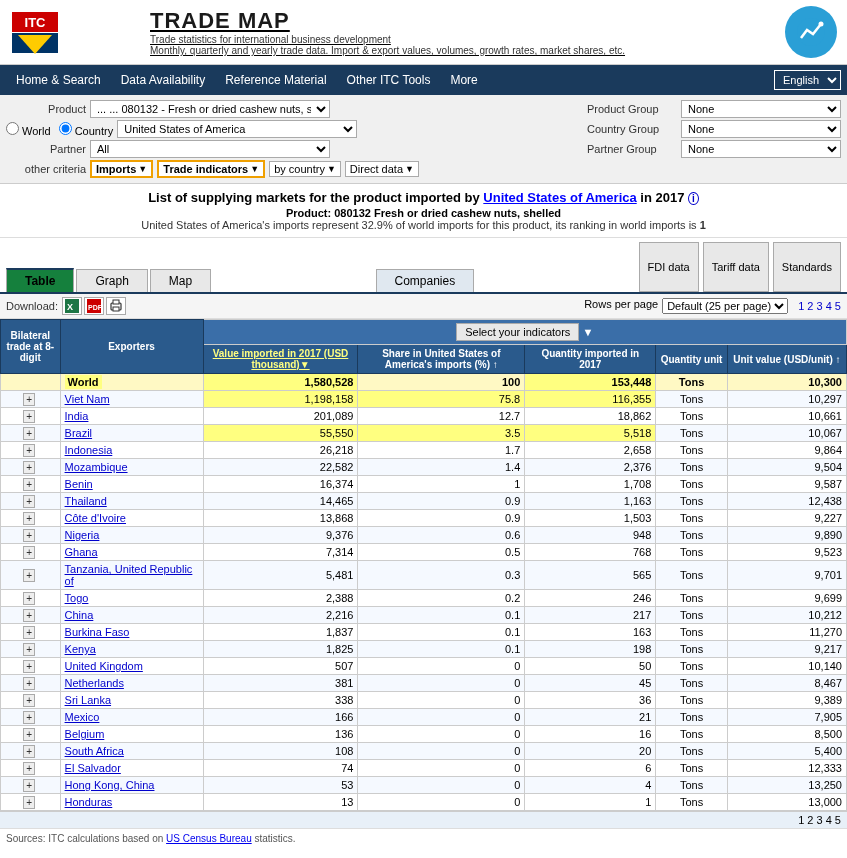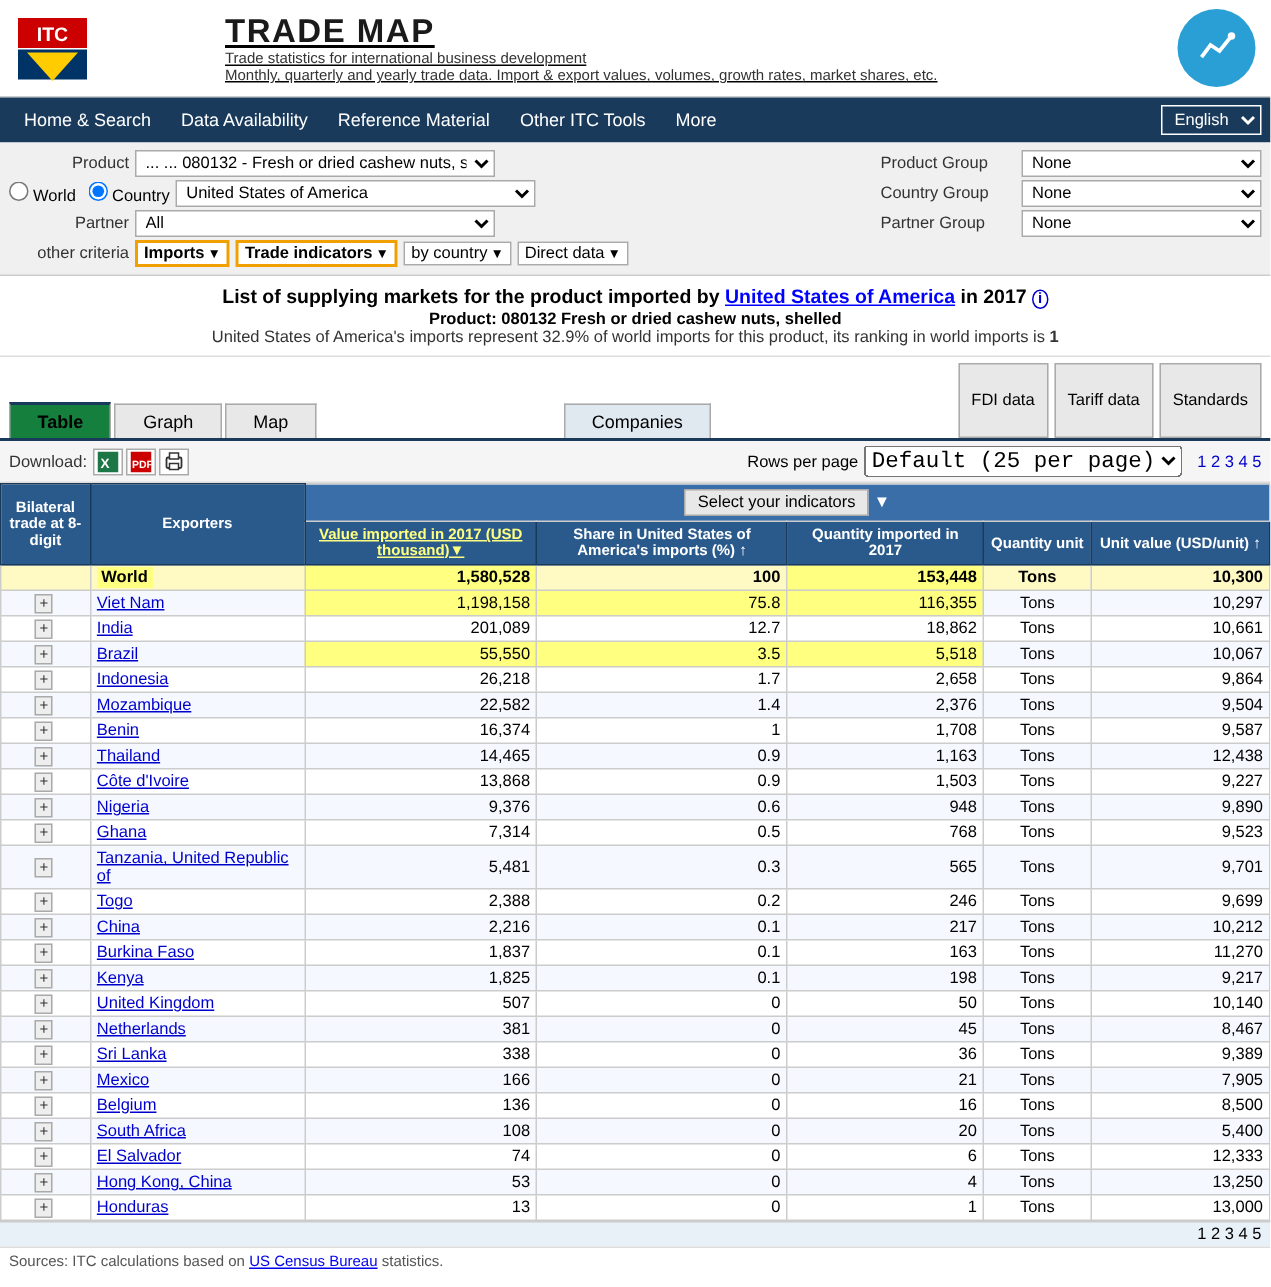--- a/index.html
+++ b/index.html
@@ -48,21 +48,21 @@
     .tab { border: 1px solid #aaa; border-bottom: none; padding: 4px 18px; font-size: 12px; cursor: pointer; background: #e8e8e8; margin-right: 2px; }
     .tab.active { background: #15803d; border-top: 2px solid #1a3a5c; font-weight: bold; }
     .tab-spacer { flex: 1; }
     .tab-right-btns { display: flex; gap: 4px; align-items: center; }
     .tab-btn { font-size: 11px; border: 1px solid #aaa; padding: 18px 8px; background: #e8e8e8; cursor: pointer; }
 
     
     .download-row { display: flex; align-items: center; padding: 3px 6px; background: #f5f5f5; border-bottom: 1px solid #ddd; }
     .download-label { font-size: 11px; color: #333; margin-right: 4px; }
     .download-icon { width: 20px; height: 18px; border: 1px solid #aaa; background: #fff; display: inline-flex; align-items: center; justify-content: center; font-size: 10px; margin-right: 2px; cursor: pointer; }
-    .rows-per-page { margin-left: auto; font-size: 11px; display: flex; align-items: center; gap: 4px; }
+    .rows-per-page { margin-left: auto; font-size: 11px; display: flex; gap: 4px; }
     .pagination-top { color: #00c; font-size: 11px; margin-left: 10px; }
 
     
     .table-wrapper { overflow-x: auto; }
     table { width: 100%; border-collapse: collapse; font-size: 11px; padding-left: 35px; }
     table th { background: #2a5a8c; color: #fff; padding: 3px 4px; text-align: center; border: 1px solid #1a3a5c; vertical-align: middle; font-size: 10px; }
     table td { border: 1px solid #ccc; padding: 2px 4px; vertical-align: middle; }
     table tr:nth-child(even) { background: #f5f9ff; }
     table tr:nth-child(odd) { background: #fff; }
     .row-world { background: #fff9c4 !important; font-weight: bold; }
@@ -227,21 +227,21 @@
   </span>
   <span class="download-icon" title="Print">
     <svg width="14" height="14" viewBox="0 0 14 14">
         <rect x="2" y="4" width="10" height="7" rx="1" fill="none" stroke="#333" stroke-width="1.2"></rect>
         <rect x="4" y="1" width="6" height="4" fill="#fff" stroke="#333" stroke-width="1"></rect>
         <rect x="4" y="8" width="6" height="4" fill="#fff" stroke="#333" stroke-width="1"></rect>
       </svg>
   </span>
   <div class="rows-per-page">
     <span>Rows per page</span>
-    <select style="font-size:15px;font-family:Liberation Mono, monospace;">
+    <select style="font-size:11px;">
       <option>Default (25 per page)</option>
     </select>
   </div>
   <span class="pagination-top">1 2 3 4 5</span>
 </div>
 
 <div class="table-wrapper">
   <table>
     <thead>
       <tr>

